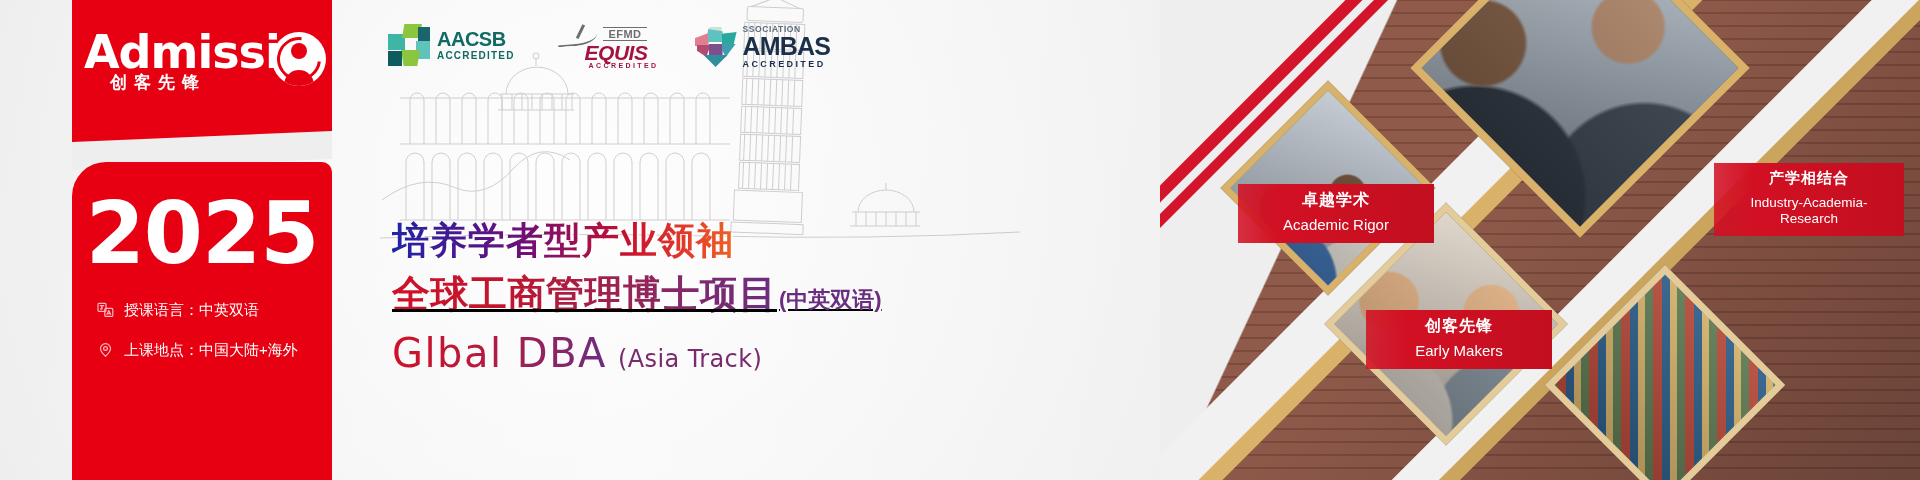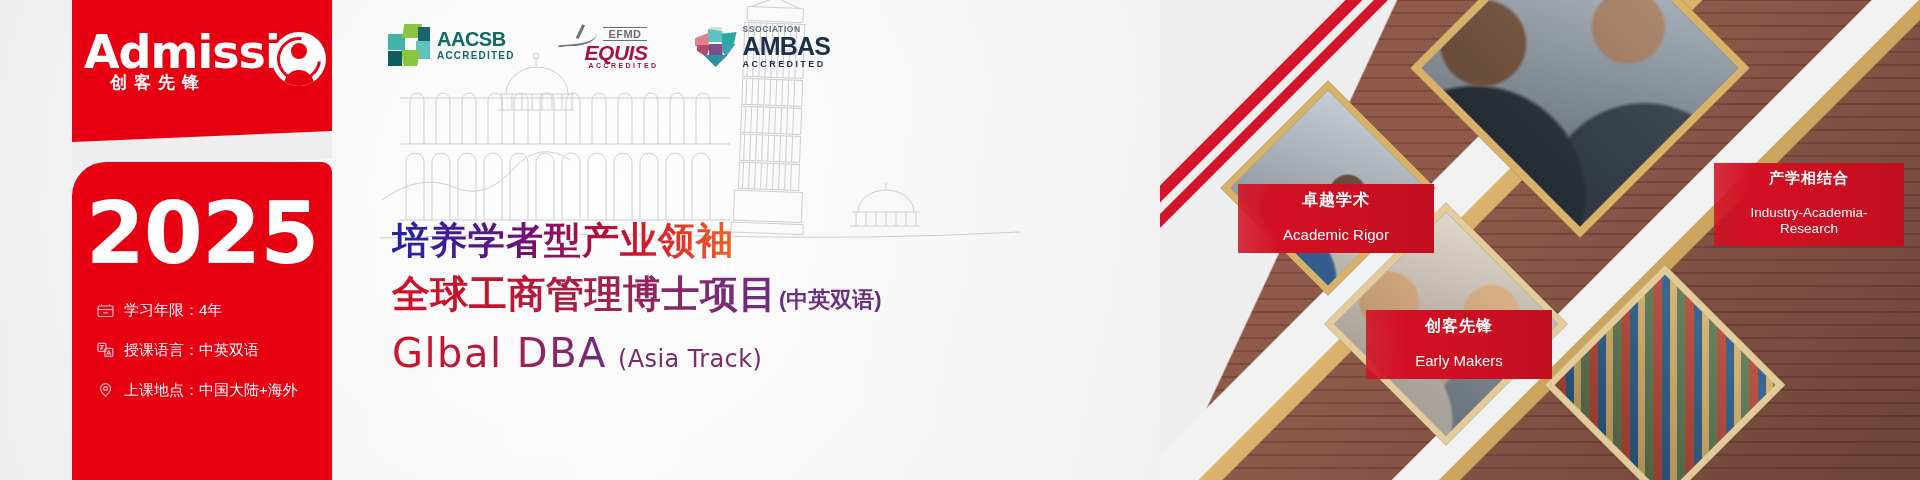--- a/index.html
+++ b/index.html
@@ -167,21 +167,21 @@
   .headlines{ position:absolute; left:392px; top:218px; z-index:6; }
   .h-sub{
     font-size:37px; font-weight:800; letter-spacing:1px; line-height:46px;
     background:linear-gradient(90deg,#2024a8 0%,#6d0f7a 26%,#c8102e 48%,#e8412a 62%,#f08a1c 78%,#e8a01e 92%);
     -webkit-background-clip:text; background-clip:text; color:transparent;
     -webkit-text-fill-color:transparent;
     filter:drop-shadow(2px 2px 0 rgba(255,255,255,.85));
     white-space:nowrap;
   }
   .h-main{
-    display:flex; align-items:baseline; margin-top:7px; white-space:nowrap;
+    display:flex; align-items:baseline; margin-top:7px; white-space:nowrap;text-decoration:underline;
   }
   .h-main .cn{
     font-size:38px; font-weight:700; letter-spacing:.5px; line-height:46px;
     background:linear-gradient(90deg,#cf1128 0%,#c0152f 30%,#9c2350 58%,#7b2a71 82%,#6b2d80 100%);
     -webkit-background-clip:text; background-clip:text; color:transparent;
     -webkit-text-fill-color:transparent;
   }
   .h-main .paren{
     font-size:22px; font-weight:700; color:#6b2d80; margin-left:2px; line-height:46px;
   }
@@ -289,21 +289,21 @@
 
   
   .ribbon{
     position:absolute; z-index:9;
     background:linear-gradient(90deg,rgba(210,16,35,.86) 0%,#d21023 22%,#c20f20 100%);
     color:#fff; text-align:center;
     padding:7px 16px 9px;
     line-height:1.12;
   }
   .ribbon .cn{ font-size:16px; font-weight:700; letter-spacing:1px; display:block; }
-  .ribbon .en{ font-size:15px; display:block; margin-top:18px; }
+  .ribbon .en{ font-size:15px; display:block; margin-top:8px; }
   .ribbon.small .cn{ font-size:15px; }
   .ribbon.small .en{ font-size:14px; }
 
   #r-academic{ left:78px; top:184px; width:196px; }
   #r-industry{ right:16px; top:163px; width:190px; }
   #r-industry .en{ font-size:13.5px; line-height:1.2; }
   #r-makers{ left:206px; top:310px; width:186px; }
 </style>
 </head>
 <body>
@@ -401,31 +401,20 @@
         <span class="ring"></span>
       </div>
     </div>
 
     <div class="year">2025</div>
 
     <div class="facts">
       <div class="fact">
         <span class="ic">
           <svg width="17" height="16" viewBox="0 0 17 16" fill="none" stroke="#ffb8bd" stroke-width="1.2">
-            <rect x="1" y="4" width="15" height="10.5" rx="1.6"></rect>
-            <path d="M1 7.5h15"></path>
-              <path d="M4.6 4V2.2M12.4 4V2.2"></path>
-            <path d="M6 10.8h5"></path>
-          </svg>
-        </span>
-        <span>学习年限：4年</span>
-      </div>
-      <div class="fact">
-        <span class="ic">
-          <svg width="17" height="16" viewBox="0 0 17 16" fill="none" stroke="#ffb8bd" stroke-width="1.2">
             <rect x="1" y="1.4" width="8" height="8" rx="1"></rect>
             <path d="M2.8 3.6h4.4M5 3.6v4M3.4 7.4q1.6-1.2 1.6-3.8"></path>
             <rect x="7.8" y="6.4" width="8" height="8" rx="1"></rect>
             <path d="M11.8 8.4 9.8 12.8M11.8 8.4l2 4.4M10.6 11.6h2.4"></path>
           </svg>
         </span>
         <span>授课语言：中英双语</span>
       </div>
       <div class="fact">
         <span class="ic">

